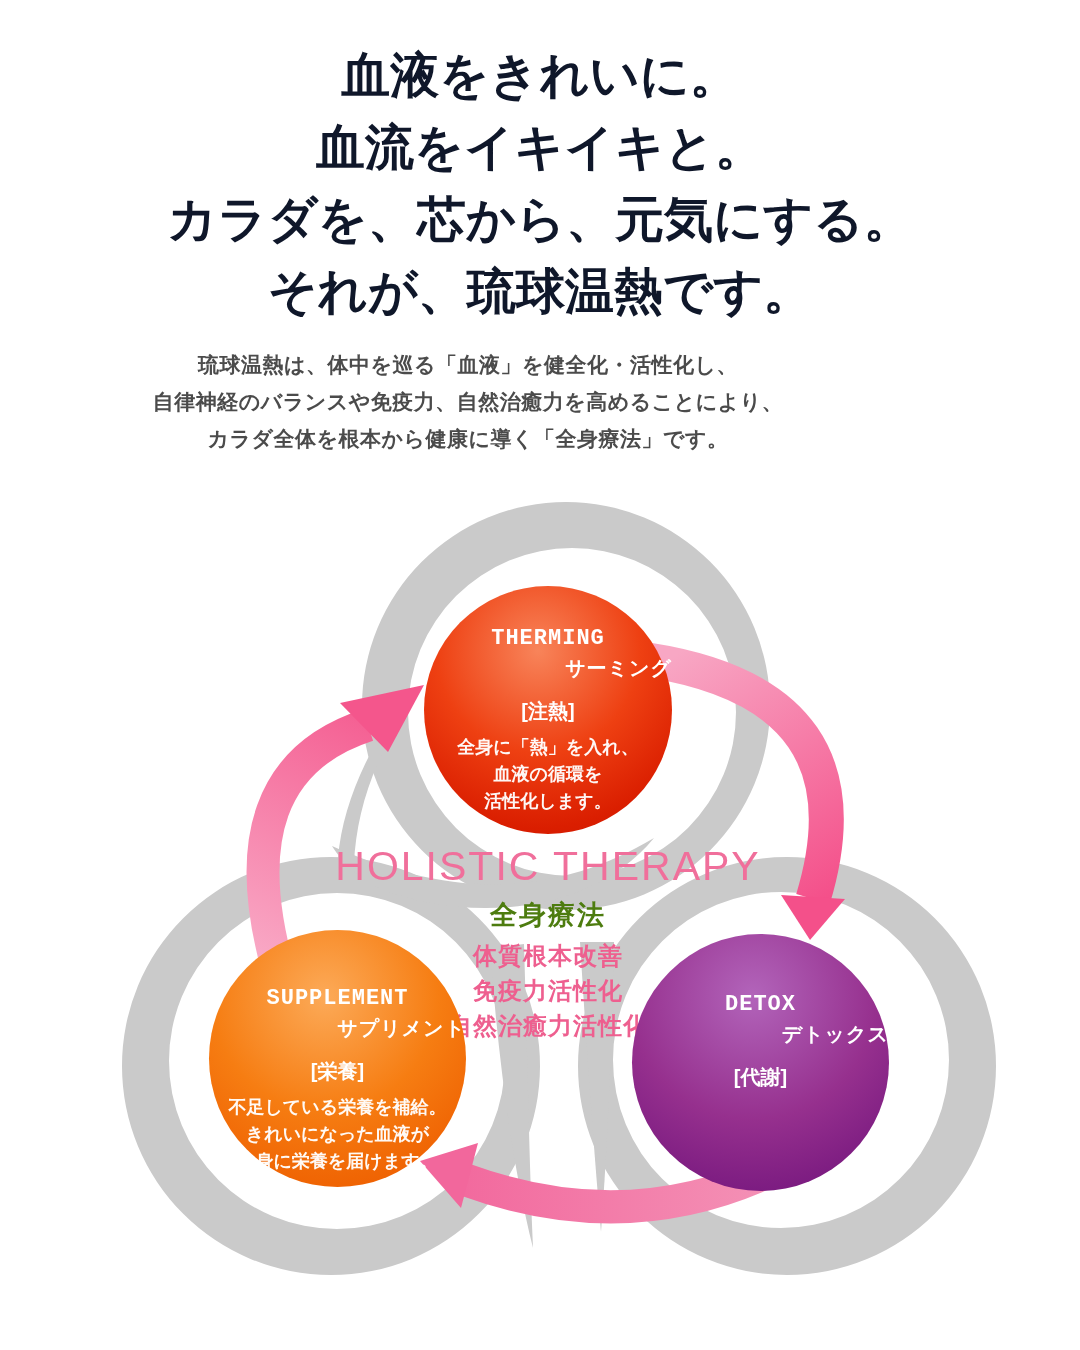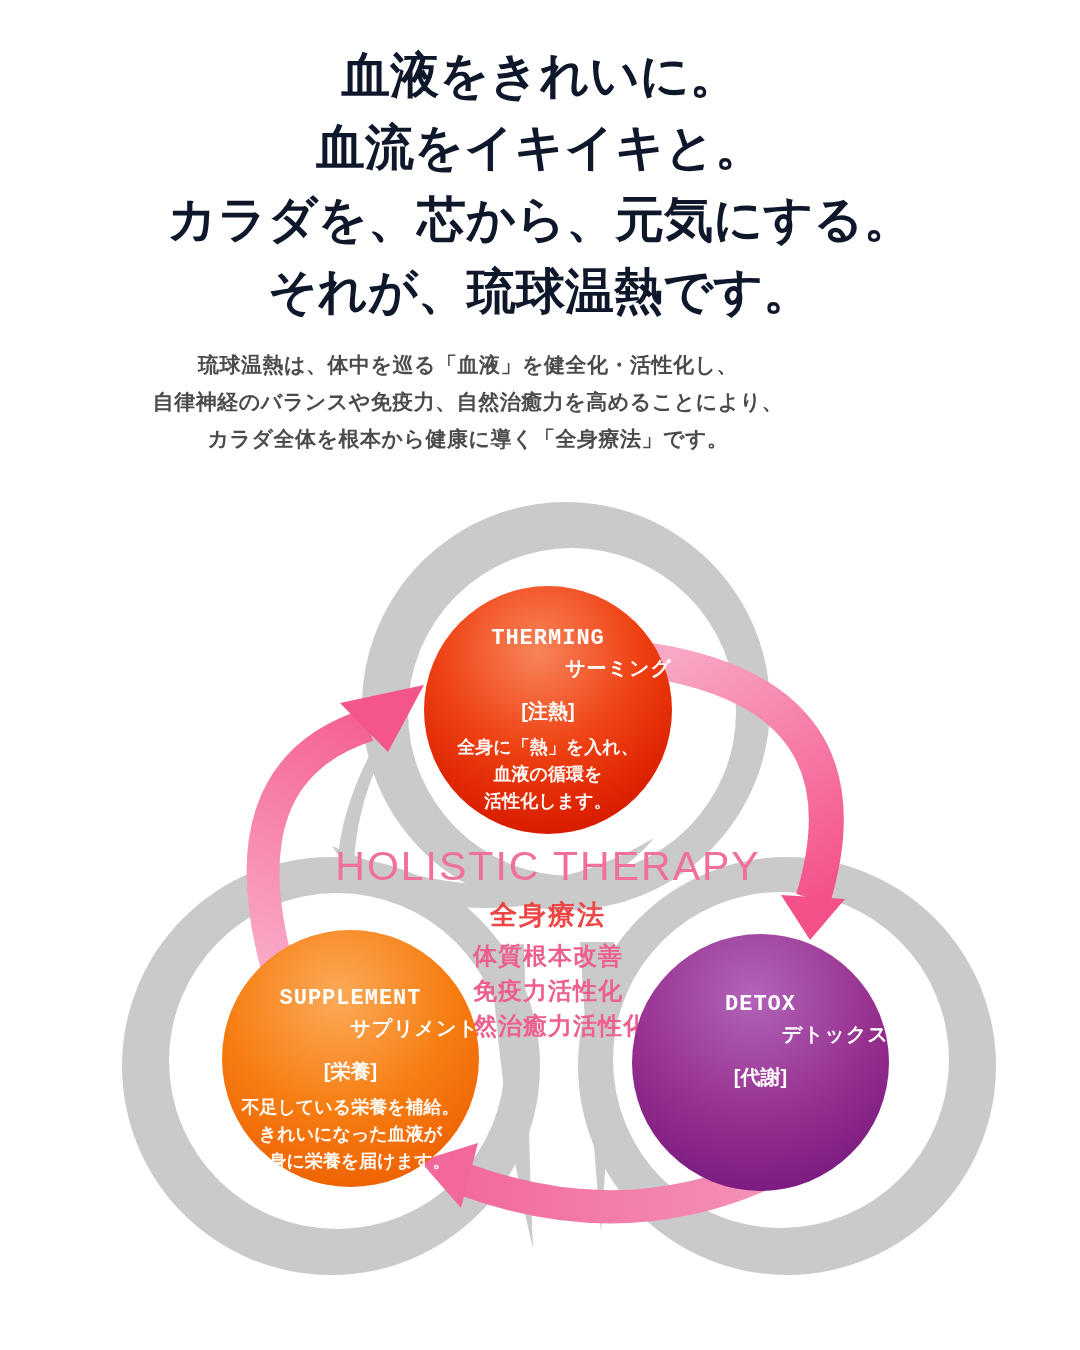--- a/index.html
+++ b/index.html
@@ -10,37 +10,37 @@
             font-family:"Liberation Serif","DejaVu Serif",serif;font-weight:bold;
             font-size:49px;line-height:72px;color:#0f172a;letter-spacing:0px;}
   
   .intro{position:absolute;top:346px;left:0;width:936px;text-align:center;
          font-size:21px;line-height:37px;font-weight:bold;color:#4b4b4b;letter-spacing:0.5px;}
   
   .diagram-svg{position:absolute;left:0;top:0;width:1080px;height:1350px;z-index:1;}
   .sphere{position:absolute;border-radius:50%;z-index:3;}
   #sp-therming{left:424px;top:586px;width:248px;height:248px;
     background:radial-gradient(circle at 46% 26%,#f8845a 0%,#ee4012 45%,#da1e00 78%,#ca1400 100%);}
-  #sp-supplement{left:222px;top:930px;width:257px;height:257px;
+  #sp-supplement{left:209px;top:930px;width:257px;height:257px;
     background:radial-gradient(circle at 45% 26%,#fcaa58 0%,#f67d12 48%,#ef6202 82%,#e95800 100%);}
   #sp-detox{left:632px;top:934px;width:257px;height:257px;
     background:radial-gradient(circle at 47% 24%,#b264ba 0%,#96308e 52%,#7c1c81 82%,#6d1278 100%);}
   .sphere-inner{width:100%;text-align:center;color:#ffffff;}
   #sp-therming .sphere-inner{padding-top:40px;}
   #sp-supplement .sphere-inner{padding-top:56px;}
   #sp-detox .sphere-inner{padding-top:58px;}
   .sp-title{font-size:22px;font-weight:bold;letter-spacing:1px;font-family:Liberation Mono, monospace;}
   .sp-kana{font-size:20px;font-weight:bold;margin-top:4px;letter-spacing:1px;text-align:right;}
   .sp-tag{font-size:20px;font-weight:bold;margin-top:16px;}
   .sp-body{font-size:18px;font-weight:bold;line-height:27px;margin-top:9px;
            color:rgba(255,255,255,0.96);}
   
   .center-text{position:absolute;left:198px;top:843px;width:700px;text-align:center;z-index:2;}
   .holistic{font-size:41px;font-weight:400;color:#f06f9b;letter-spacing:2px;}
-  .zenshin{font-size:27px;font-weight:bold;color:#ef4444;margin-top:7px;letter-spacing:2px;}
+  .zenshin{font-size:27px;font-weight:bold;color:#4d7c0f;margin-top:7px;letter-spacing:2px;}
   .bullets{margin-top:5px;font-size:24px;font-weight:bold;color:#ee5f8f;line-height:35px;letter-spacing:1px;}
 </style>
 </head>
 <body>
 
 <div class="page">
 
   <div class="headline">
     <div>血液をきれいに。</div>
     <div>血流をイキイキと。</div>

